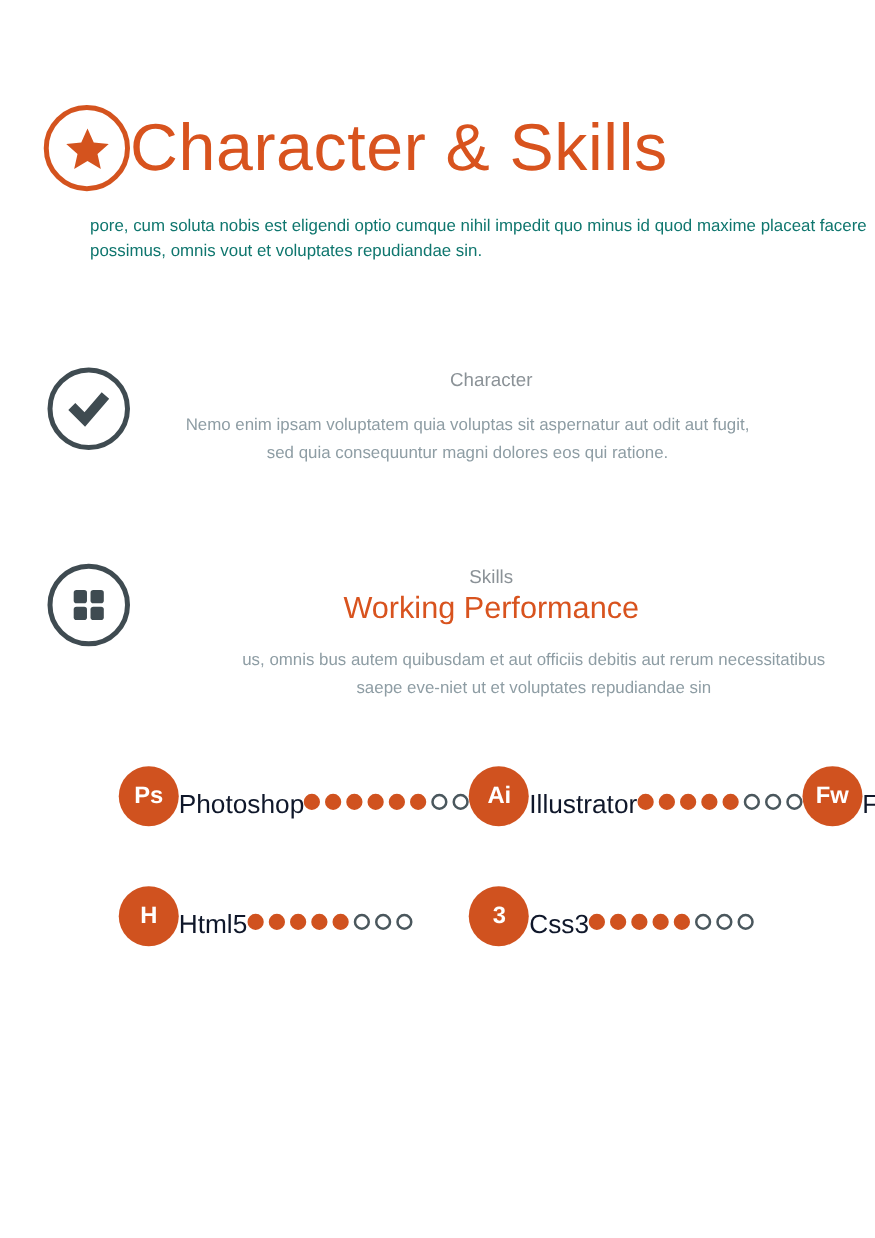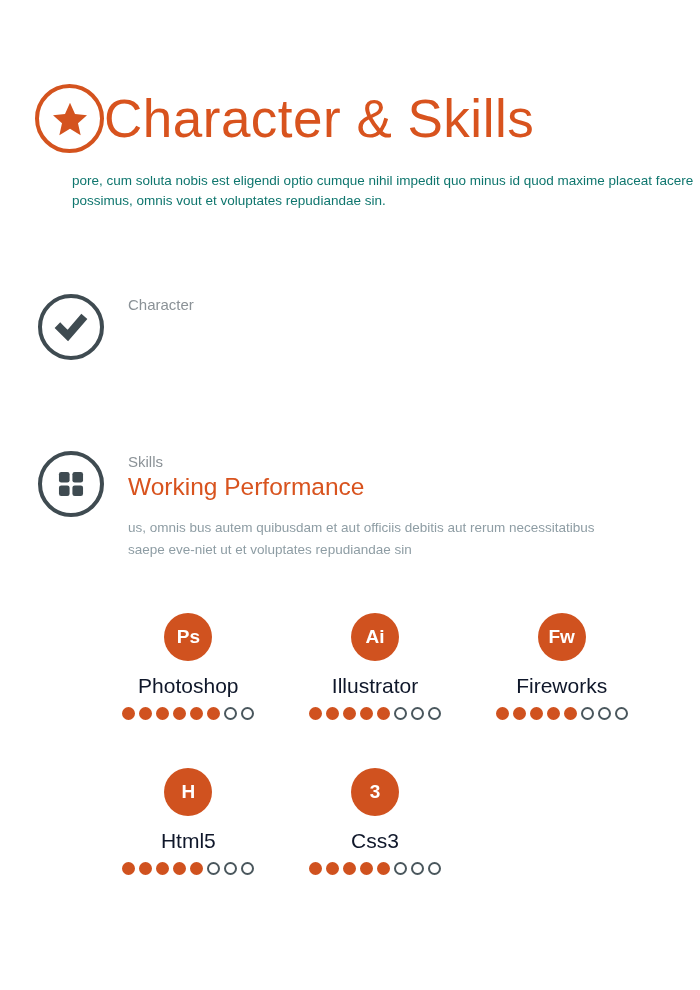--- a/index.html
+++ b/index.html
@@ -33,33 +33,33 @@
   
   .section { position: absolute; left: 38px; }
   .section-character { top: 294px; }
   .section-skills { top: 451px; }
   .sec-icon-circle {
     width: 66px; height: 66px; border-radius: 50%;
     border: 4px solid #3F4B51;
     display: flex; align-items: center; justify-content: center;
   }
   .sec-icon-circle svg { display: block; }
-  .sec-text { position: absolute; left: 90px; top: 2px; width: 510px; }
+  .sec-text { position: absolute; left: 100px; top: 2px; width: 510px; text-align: center; }
   .sec-label { font-size: 15px; color: #8B9297; }
   .sec-title { font-size: 24.5px; font-weight: 400; color: #D8531E; margin-top: 3px; }
   .sec-body { margin-top: 16px; font-size: 13.5px; line-height: 1.63; color: #8E9DA4; }
   .section-character .sec-body { width: 472px; }
-  .section-skills .sec-body { width: 506px; }
+  .section-skills .sec-body { width: 506px; margin-left: 36px; }
 
   
   .skills-grid {
     position: absolute; left: 95px; top: 613px; width: 560px;
     display: grid; grid-template-columns: repeat(3, 1fr); row-gap: 48px;
   }
-  .skill-card { display: flex; flex-direction: column; align-items: center; }
+  .skill-card { display: flex; flex-direction: row; align-items: center; }
   .skill-badge {
     width: 48px; height: 48px; border-radius: 50%;
     background: #D0521F; color: #ffffff;
     font-size: 19px; font-weight: 700;
     display: flex; align-items: center; justify-content: center;
   }
   .skill-name { margin-top: 13px; font-size: 21px; font-weight: 300; color: #0f172a; }
   .dots { margin-top: 9px; display: flex; gap: 4px; }
   .dot {
     width: 13px; height: 13px; border-radius: 50%;
@@ -82,20 +82,21 @@
 <p class="intro">pore, cum soluta nobis est eligendi optio cumque nihil impedit quo minus id quod maxime placeat facere possimus, omnis vout et voluptates repudiandae sin.</p>
 
 <div class="section section-character">
   <div class="sec-icon-circle">
     <svg viewBox="0 0 24 24" width="38" height="38" aria-hidden="true">
       <path d="M5.2 12.6 L10 17.4 L18.8 7.2" fill="none" stroke="#3F4B51" stroke-width="5" stroke-linecap="square" stroke-linejoin="miter"></path>
     </svg>
   </div>
   <div class="sec-text">
     <div class="sec-label">Character</div>
+    <p class="sec-body">Nemo enim ipsam voluptatem quia voluptas sit aspernatur aut odit aut fugit, sed quia consequuntur magni dolores eos qui ratione.</p>
   </div>
 </div>
 
 <div class="section section-skills">
   <div class="sec-icon-circle">
     <svg viewBox="0 0 24 24" width="34" height="34" aria-hidden="true">
       <rect x="3.5" y="3.5" width="7.5" height="7.5" rx="1.6" fill="#3F4B51"></rect>
       <rect x="13" y="3.5" width="7.5" height="7.5" rx="1.6" fill="#3F4B51"></rect>
       <rect x="3.5" y="13" width="7.5" height="7.5" rx="1.6" fill="#3F4B51"></rect>
       <rect x="13" y="13" width="7.5" height="7.5" rx="1.6" fill="#3F4B51"></rect>

